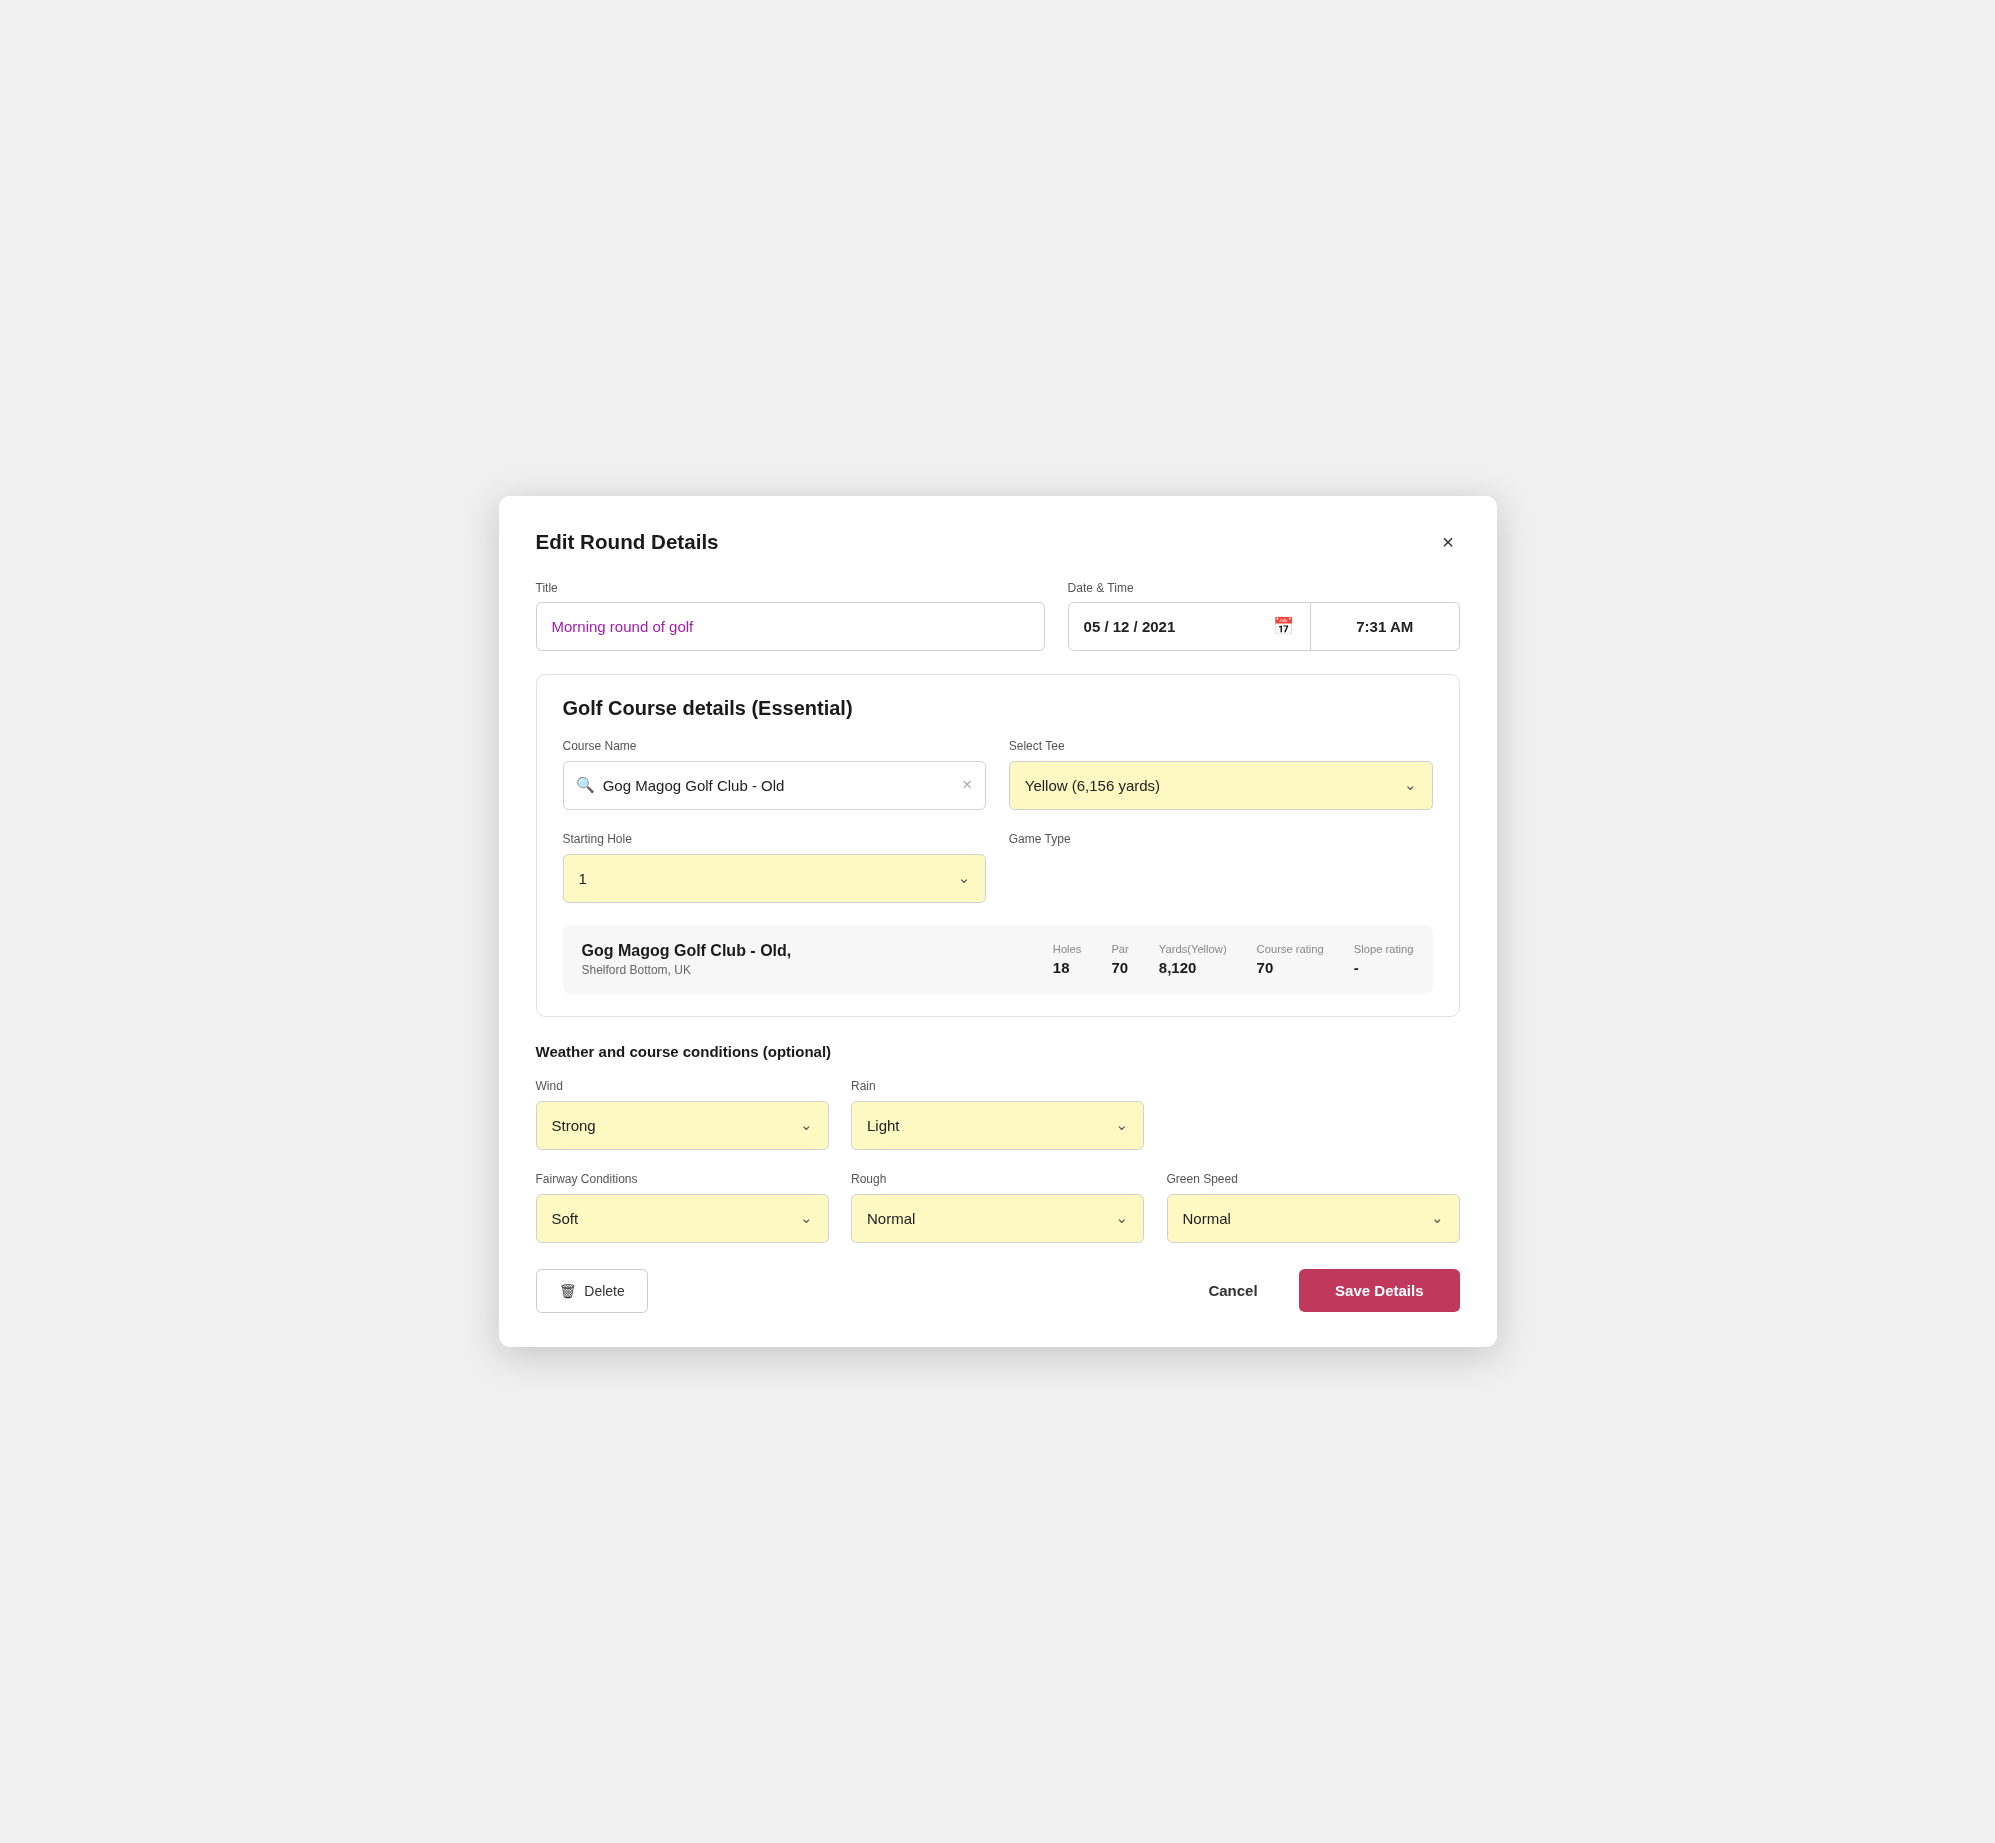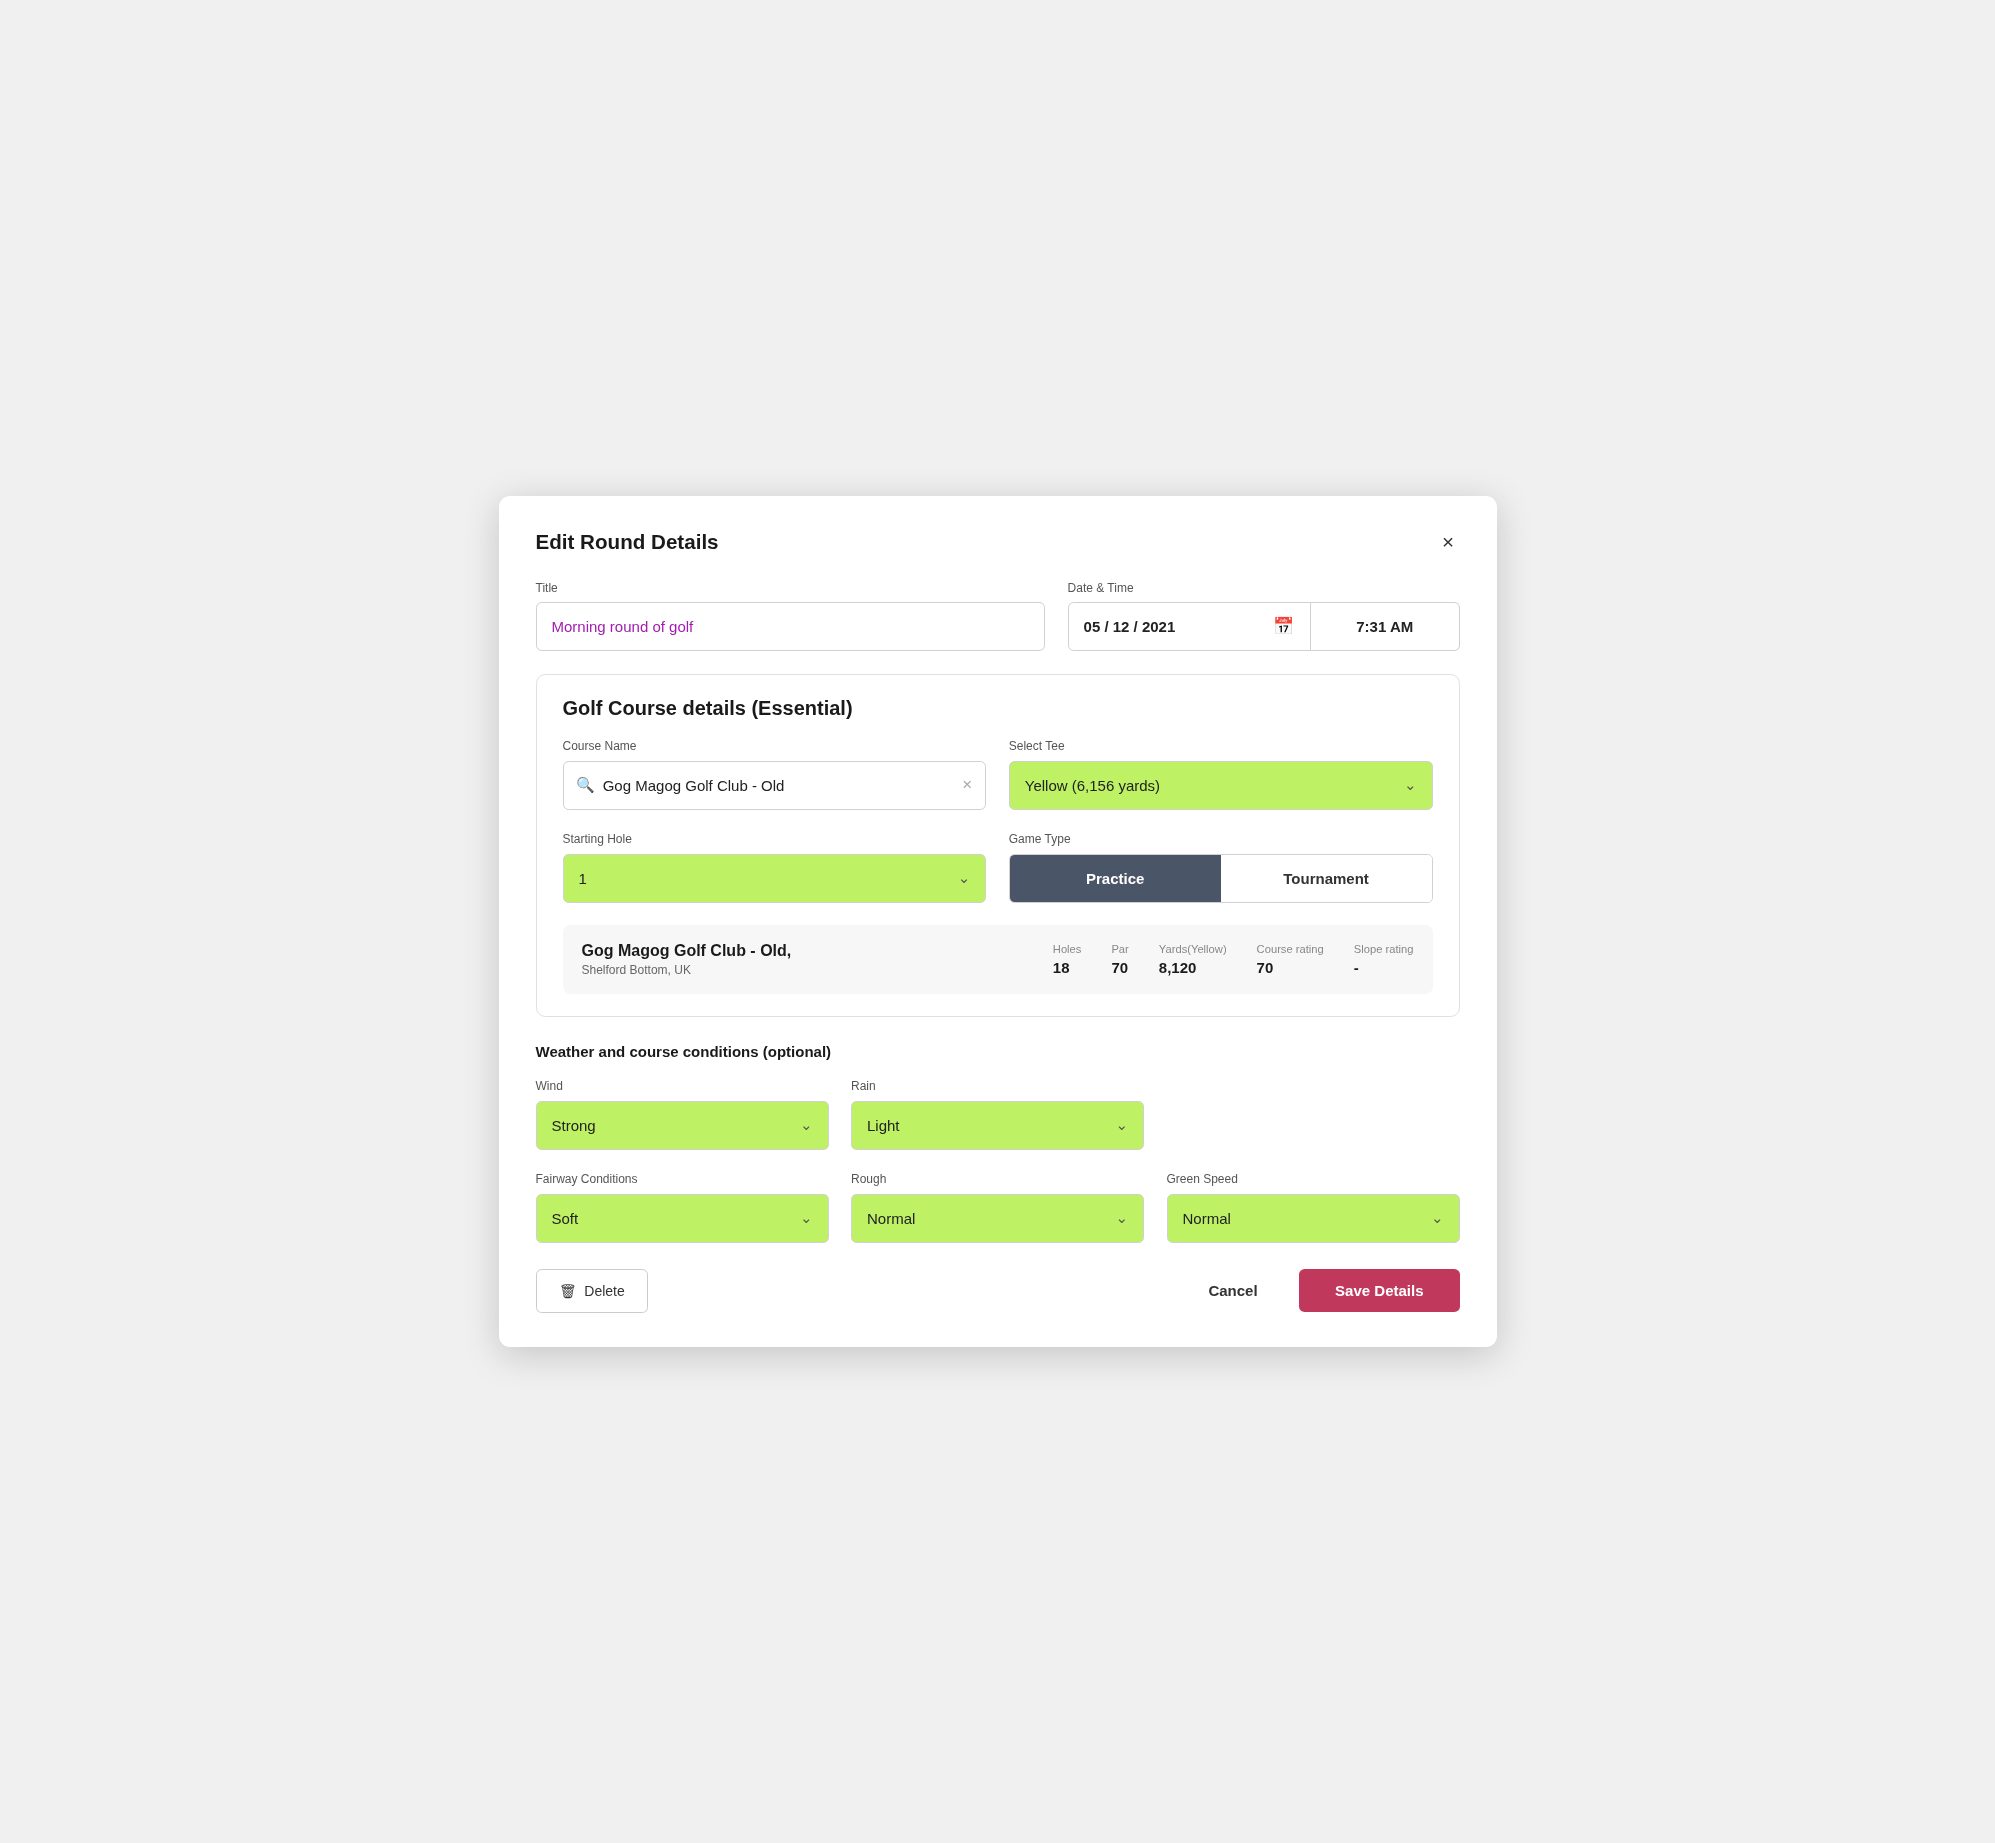--- a/index.html
+++ b/index.html
@@ -139,21 +139,21 @@
       cursor: pointer;
       margin-left: 7.5px;
     }
     .select-wrapper {
       display: flex;
       align-items: center;
       border: 1.4px solid #d0d0d0;
       border-radius: 5.6px;
       padding: 0 15px;
       height: 49px;
-      background: #bef264;
+      background: #fef9c3;
       cursor: pointer;
     }
     .select-text {
       font-size: 15px;
       color: #222;
       flex: 1;
     }
     .chevron-icon {
       color: #555;
       font-size: 15px;
@@ -334,24 +334,20 @@
     <div class="form-row">
       <div class="form-group">
         <label class="form-label">Starting Hole</label>
         <div class="select-wrapper">
           <span class="select-text">1</span>
           <span class="chevron-icon">⌄</span>
         </div>
       </div>
       <div class="form-group">
         <label class="form-label">Game Type</label>
-        <div class="game-type-toggle">
-          <button class="toggle-btn active">Practice</button>
-          <button class="toggle-btn inactive">Tournament</button>
-        </div>
       </div>
     </div>
 
     <div class="course-info-row">
       <div>
         <div class="course-info-name">Gog Magog Golf Club - Old,</div>
         <div class="course-info-location">Shelford Bottom, UK</div>
       </div>
       <div class="course-info-stats">
         <div class="stat-item">

